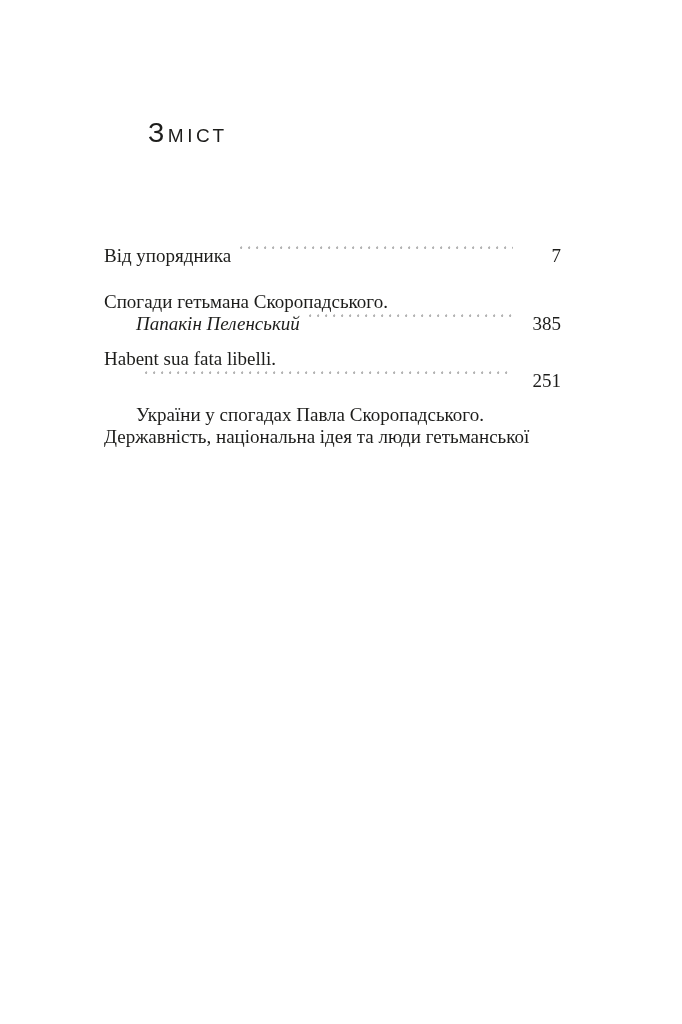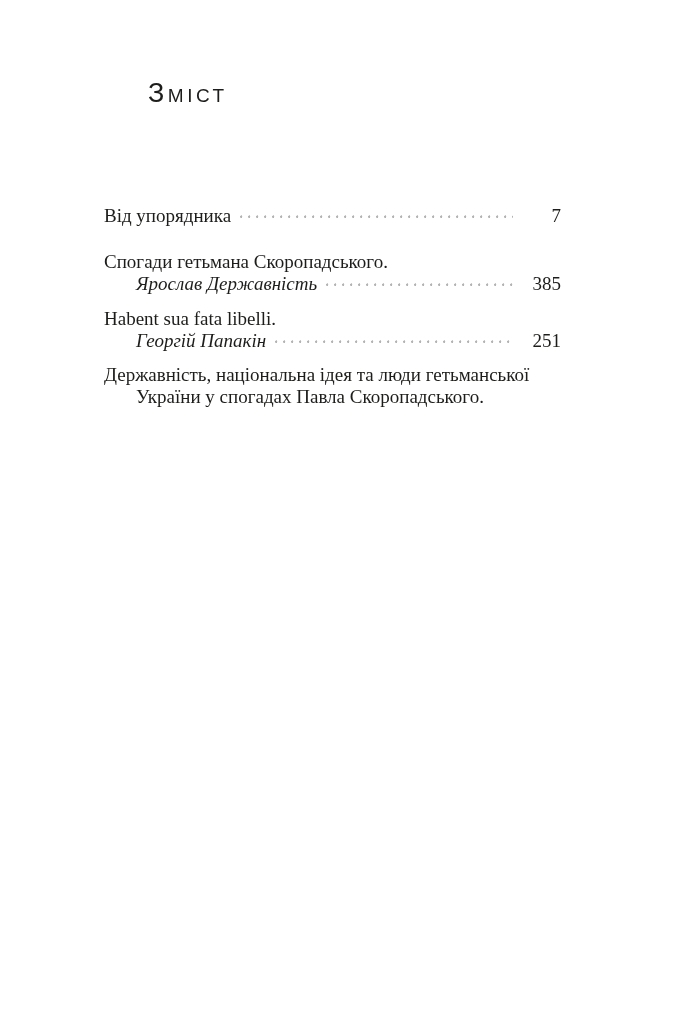--- a/index.html
+++ b/index.html
@@ -14,21 +14,21 @@
     color:var(--text);
   }
   .page{
     width:682px;
     height:1024px;
     background:var(--bg);
     margin:0 auto;
     overflow:hidden;
   }
   .content{
-    padding:76px 121px 0 104px;
+    padding:116px 121px 0 104px;
   }
   .title{
     font-family:"Liberation Sans","DejaVu Sans",sans-serif;
     font-variant:small-caps;
     font-weight:400;
     font-size:27px;
     line-height:34px;
     letter-spacing:0.13em;
     color:var(--text);
     margin-left:44px;
@@ -39,21 +39,21 @@
     line-height:22px;
   }
   .entry{ }
   .mt-38{ margin-top:38px; }
   .mt-40{ margin-top:24px; }
   .mt-13{ margin-top:13px; }
   .mt-12{ margin-top:12px; }
   .mt-39{ margin-top:39px; }
   .line{
     display:flex;
-    align-items:center;
+    align-items:flex-start;
   }
   .line.indent{ padding-left:32px; }
   .seg-italic{ font-style:italic; }
   .seg-rest{ margin-left:0.25em; }
   .leader{
     flex:1 1 auto;
     height:4px;
     margin-left:9px;
     margin-right:0;
     background-image:radial-gradient(circle at 1.2px 2.6px, var(--dots) 1.05px, rgba(0,0,0,0) 1.35px);
@@ -84,42 +84,41 @@
           <span class="pagenum">7</span>
         </div>
       </div>
 
 
       <div class="entry mt-40">
         <div class="line">
           <span>Спогади гетьмана Скоропадського.</span>
         </div>
         <div class="line indent">
-          <span class="seg-italic">Ярослав Державність</span>
+          <span class="seg-italic">Папакін Пеленський</span>
           <span class="leader"></span>
           <span class="pagenum">385</span>
         </div>
       </div>
 
       <div class="entry mt-13">
         <div class="line">
           <span>Habent sua fata libelli.</span>
         </div>
         <div class="line indent">
-          <span class="seg-italic">Георгій Папакін</span>
           <span class="leader"></span>
           <span class="pagenum">251</span>
         </div>
       </div>
 
       <div class="entry mt-12">
+        <div class="line indent">
+          <span>України у спогадах Павла Скоропадського.</span>
+        </div>
         <div class="line">
           <span>Державність, національна ідея та люди гетьманської</span>
-        </div>
-        <div class="line indent">
-          <span>України у спогадах Павла Скоропадського.</span>
         </div>
       </div>
 
 
     </div>
   </div>
 </div>
 
 </body></html>

